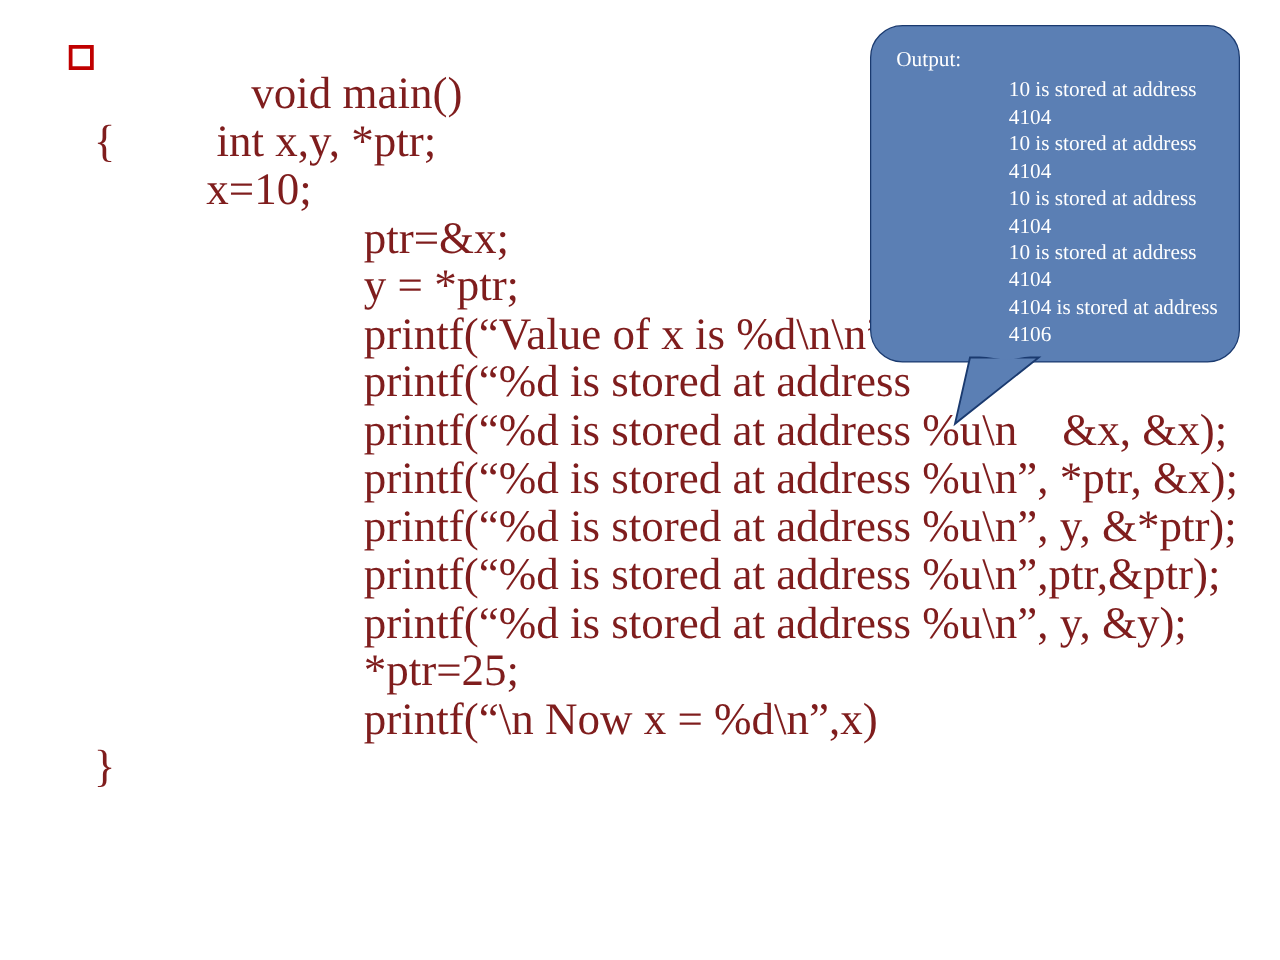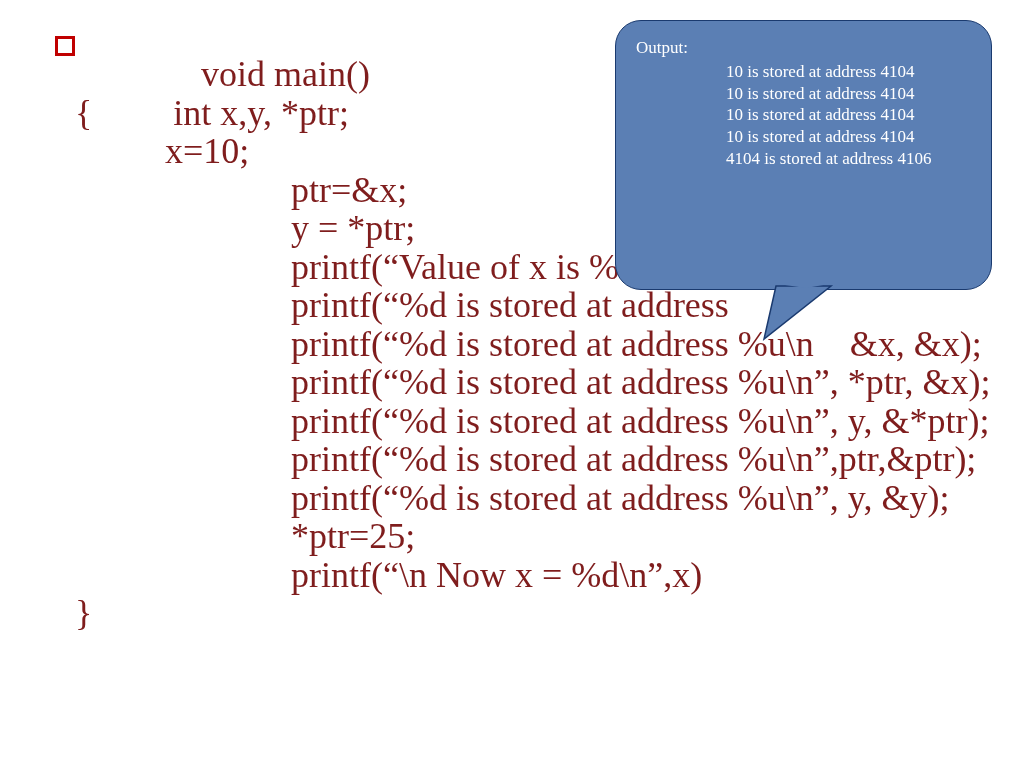--- a/index.html
+++ b/index.html
@@ -43,21 +43,21 @@
     line-height: 1.07;
     white-space: pre;
     font-family: "Times New Roman", Times, serif;
     margin-left: 20px;
     margin-top: -1px;
   }
   .callout {
     position: absolute;
     top: 20px;
     right: 32px;
-    width: 377px;
+    width: 296px;
     height: 270px;
     background: #5b7fb4;
     border: 1.5px solid #1a3a6f;
     border-radius: 26px;
     color: #ffffff;
     font-size: 17px;
     padding: 16px 4px 14px 20px;
     box-sizing: border-box;
     line-height: 1.28;
   }

